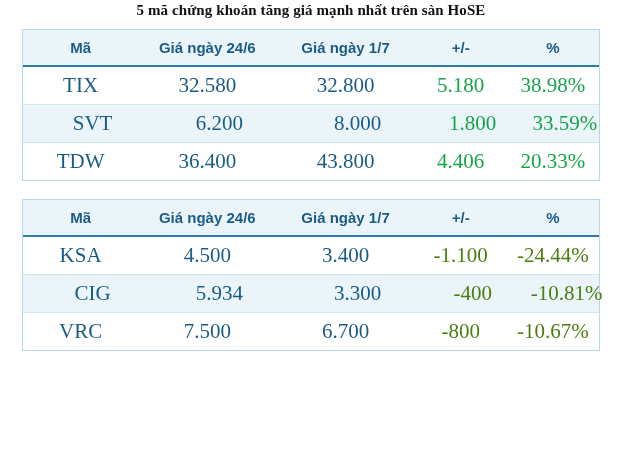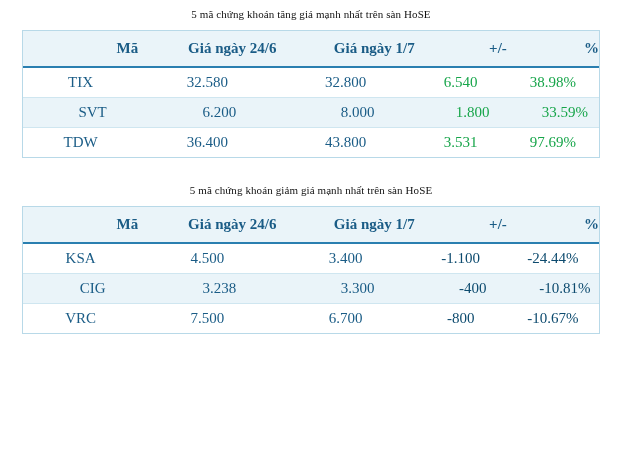--- a/index.html
+++ b/index.html
@@ -19,68 +19,68 @@
     height: 462px;
     position: relative;
     box-sizing: border-box;
   }
   .section {
     width: 100%;
   }
   .caption {
     text-align: center;
     font-family: "Liberation Serif", serif;
-    font-size: 11px;
+    font-size: 15px;
     color: #111111;
-    font-weight: normal;
-    padding: 8px 0 10px 0;
+    font-weight: bold;
+    padding: 2px 0 10px 0;
     letter-spacing: 0.1px;
   }
   .table-wrap {
     margin: 0 22px;
     border: 1px solid #b8d9e8;
     background: #ffffff;
     box-sizing: border-box;
   }
   table {
     border-collapse: collapse;
     width: 100%;
     table-layout: fixed;
   }
   thead th {
-    font-family: Liberation Serif, serif;
+    font-family: Liberation Sans, sans-serif;
     font-size: 15px;
     font-weight: bold;
     color: #1a5c86;
     background: #eaf4f9;
     padding: 9px 0 9px 0;
-    text-align: right;
+    text-align: center;
     border-bottom: 2px solid #2a7fb0;
   }
   tbody td {
     font-family: "Liberation Serif", serif;
-    font-size: 15px;
+    font-size: 21px;
     text-align: center;
     padding: 6px 0 6px 0;
     color: #1a5c86;
     border-bottom: 1px solid #cfe6f0;
   }
   tbody tr:last-child td {
     border-bottom: none;
     text-align: center;
   }
   tbody tr.alt td {
     background: #eaf4f9;
     padding-left: 24px;
   }
   td.pos, td.pos-pct {
     color: #17a54a;
   }
   td.neg, td.neg-pct {
-    color: #0c4a6e;
+    color: #4d7c0f;
   }
   .col-ma { width: 20%; }
   .col-p1 { width: 24%; }
   .col-p2 { width: 24%; }
   .col-d  { width: 16%; }
   .col-pc { width: 16%; }
   .gap {
     height: 18px;
   }
 </style>
@@ -100,46 +100,45 @@
             <th class="col-p2">Giá ngày 1/7</th>
             <th class="col-d">+/-</th>
             <th class="col-pc">%</th>
           </tr>
         </thead>
         <tbody>
           <tr>
             <td>TIX</td>
             <td>32.580</td>
             <td>32.800</td>
-            <td class="pos">6.540</td>
+            <td class="pos">5.180</td>
             <td class="pos-pct">38.98%</td>
           </tr>
           <tr class="alt">
             <td>SVT</td>
             <td>6.200</td>
             <td>8.000</td>
             <td class="pos">1.800</td>
             <td class="pos-pct">33.59%</td>
           </tr>
           <tr>
             <td>TDW</td>
             <td>36.400</td>
             <td>43.800</td>
-            <td class="pos">3.531</td>
-            <td class="pos-pct">97.69%</td>
+            <td class="pos">4.406</td>
+            <td class="pos-pct">20.33%</td>
           </tr>
         </tbody>
       </table>
     </div>
   </div>
 
   <div class="gap"></div>
 
   <div class="section">
-    <div class="caption">5 mã chứng khoán giảm giá mạnh nhất trên sàn HoSE</div>
     <div class="table-wrap">
       <table>
         <thead>
           <tr>
             <th class="col-ma">Mã</th>
             <th class="col-p1">Giá ngày 24/6</th>
             <th class="col-p2">Giá ngày 1/7</th>
             <th class="col-d">+/-</th>
             <th class="col-pc">%</th>
           </tr>
@@ -147,21 +146,21 @@
         <tbody>
           <tr>
             <td>KSA</td>
             <td>4.500</td>
             <td>3.400</td>
             <td class="neg">-1.100</td>
             <td class="neg-pct">-24.44%</td>
           </tr>
           <tr class="alt">
             <td>CIG</td>
-            <td>3.238</td>
+            <td>5.934</td>
             <td>3.300</td>
             <td class="neg">-400</td>
             <td class="neg-pct">-10.81%</td>
           </tr>
           <tr>
             <td>VRC</td>
             <td>7.500</td>
             <td>6.700</td>
             <td class="neg">-800</td>
             <td class="neg-pct">-10.67%</td>

